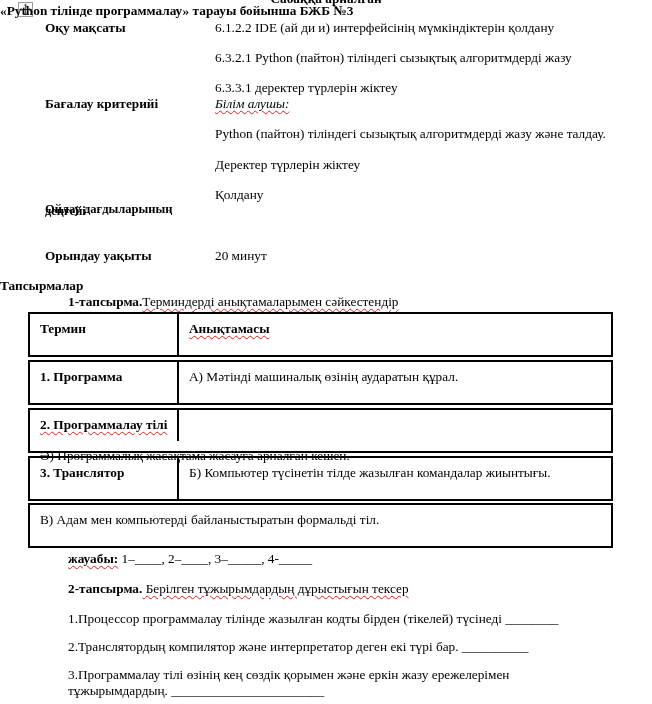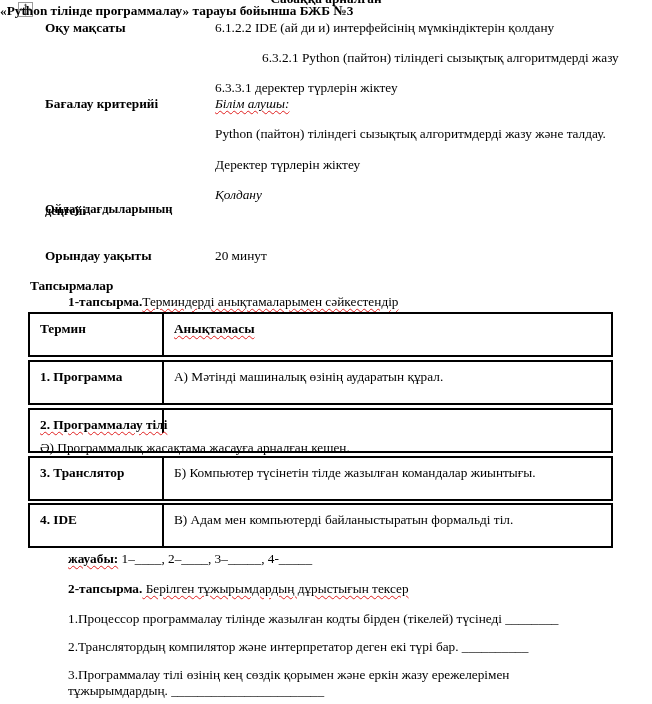--- a/index.html
+++ b/index.html
@@ -24,22 +24,22 @@
   .clipped-title {
     position:absolute; left:0; width:652px; top:-9px; text-align:center;
     font-weight:bold; font-size:13.3px;
   }
   .center-line { position:absolute; left:0; width:652px; text-align:left; white-space:nowrap; }
   .trow {
     position:absolute; left:28px; width:585px; height:45px;
     border:2px solid #000; box-sizing:border-box; display:flex;
   }
   .tcell-term {
-    width:134px; border-right:2px solid #000; box-sizing:border-box;
-    padding:7px 0 0 10px; font-weight:bold; white-space:nowrap;
+    width:149px; border-right:2px solid #000; box-sizing:border-box;
+    padding:7px 0 8px 10px; font-weight:bold; white-space:nowrap;
   }
   .tcell-def { flex:1; padding:7px 0 0 10px; white-space:nowrap; }
 </style>
 </head>
 <body>
 
 <div class="move-handle">
   <svg width="13" height="13" viewBox="0 0 13 13">
     <g stroke="#555" stroke-width="1" fill="none">
       <line x1="6.5" y1="1.5" x2="6.5" y2="11.5"></line>
@@ -52,36 +52,36 @@
       <polygon points="12.5,6.5 10.4,4.8 10.4,8.2"></polygon>
     </g>
   </svg>
 </div>
 
 <div class="clipped-title">Сабаққа арналған</div>
 <div class="center-line b" style="top:3px;">«Python тілінде программалау» тарауы бойынша БЖБ №3</div>
 
 <div class="abs b" style="left:45px; top:20px;">Оқу мақсаты</div>
 <div class="abs" style="left:215px; top:20px;">6.1.2.2 IDE (ай ди и) интерфейсінің мүмкіндіктерін қолдану</div>
-<div class="abs" style="left:215px; top:50px;margin-left:47px;">6.3.2.1 Python (пайтон) тіліндегі сызықтық алгоритмдерді жазу</div>
+<div class="abs" style="left:215px; top:50px;">6.3.2.1 Python (пайтон) тіліндегі сызықтық алгоритмдерді жазу</div>
 <div class="abs" style="left:215px; top:80px;">6.3.3.1 деректер түрлерін жіктеу</div>
 
 <div class="abs b" style="left:45px; top:96px;">Бағалау критерийі</div>
 <div class="abs i" style="left:215px; top:96px;"><span class="spell">Білім алушы:</span></div>
 <div class="abs" style="left:215px; top:126px;">Python (пайтон) тіліндегі сызықтық алгоритмдерді жазу және талдау.</div>
 <div class="abs" style="left:215px; top:157px;">Деректер түрлерін жіктеу</div>
 
 <div class="abs b" style="left:45px; top:202px; font-size:12.5px;">Ойлау дағдыларының</div>
 <div class="abs b" style="left:45px; top:204px; font-size:12.5px;">деңгейі</div>
-<div class="abs" style="left:215px; top:187px;font-style:italic;">Қолдану</div>
+<div class="abs" style="left:215px; top:187px;">Қолдану</div>
 
 <div class="abs b" style="left:45px; top:248px;">Орындау уақыты</div>
 <div class="abs" style="left:215px; top:248px;">20 минут</div>
 
-<div class="center-line b" style="top:278px; padding-left:30px; box-sizing:border-box;">Тапсырмалар</div>
+<div class="center-line b" style="top:278px; box-sizing:border-box;">Тапсырмалар</div>
 <div class="abs" style="left:68px; top:294px;">
   <span class="b">1-тапсырма.</span><span class="spell">Терминдерді  анықтамаларымен сәйкестендір</span>
 </div>
 
 <div class="trow" style="top:312px;">
   <div class="tcell-term">Термин</div>
   <div class="tcell-def b"><span class="spell">Анықтамасы</span></div>
 </div>
 <div class="trow" style="top:360px;">
   <div class="tcell-term">1. Программа</div>
@@ -89,21 +89,20 @@
 </div>
 <div class="trow" style="top:408px;flex-direction:column;">
   <div class="tcell-term"><span class="spell">2. Программалау тілі</span></div>
   <div class="tcell-def"><span>Ә) Программалық жасақтама жасауға арналған кешен.</span></div>
 </div>
 <div class="trow" style="top:456px;">
   <div class="tcell-term">3. Транслятор</div>
   <div class="tcell-def"><span>Б) Компьютер түсінетін тілде жазылған командалар жиынтығы.</span></div>
 </div>
 <div class="trow" style="top:503px;">
-  <div class="tcell-term">4. IDE</div>
   <div class="tcell-def"><span>В) Адам мен компьютерді байланыстыратын формальді тіл.</span></div>
 </div>
 
 <div class="abs" style="left:68px; top:551px;">
   <span class="b spell">жауабы:</span><span> 1–____, 2–____, 3–_____, 4-_____</span>
 </div>
 
 <div class="abs" style="left:68px; top:581px;">
   <span class="b">2-тапсырма.</span><span class="spell"> Берілген тұжырымдардың дұрыстығын тексер</span>
 </div>

